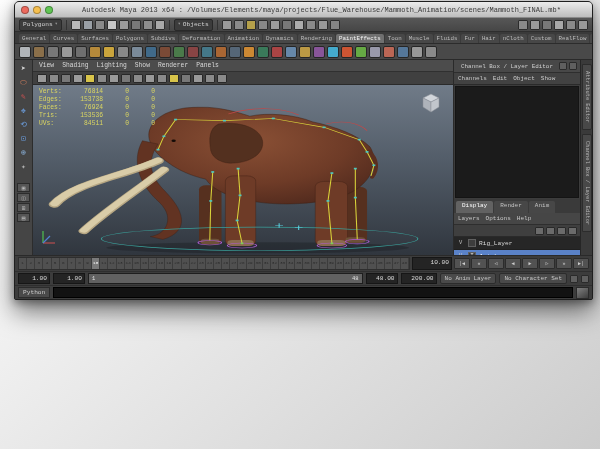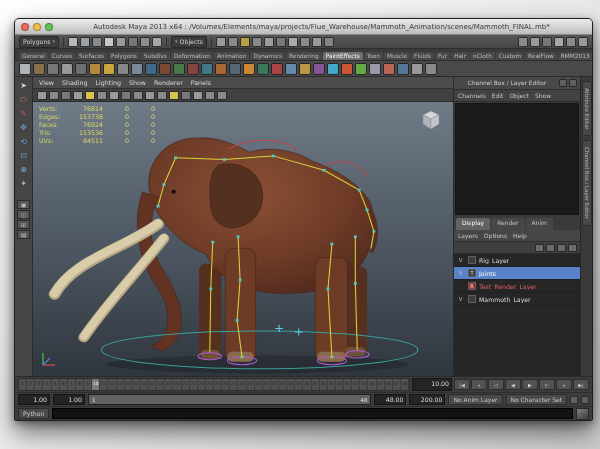--- a/index.html
+++ b/index.html
@@ -1,22 +1,22 @@
 <!DOCTYPE html>
 <html><head>
 <meta charset="utf-8">
 <style>
   html,body{margin:0;padding:0;}
   .page{width:600px;height:449px;position:relative;overflow:hidden;
         background:linear-gradient(140deg,#ffffff 0%,#f1f1f1 35%,#cccccc 100%);
         font-family:"DejaVu Sans","Liberation Sans",sans-serif;}
-  .window{position:absolute;left:14px;top:18px;width:579px;height:403px;background:#3f3f3f;
+  .window{position:absolute;left:14px;top:1px;width:579px;height:299px;background:#3f3f3f;
           border:1px solid #1f1f1f;border-radius:5px 5px 2px 2px;
           box-shadow:0 12px 24px rgba(0,0,0,.5),0 3px 8px rgba(0,0,0,.35);
-          display:flex;flex-direction:column;overflow:hidden;box-sizing:border-box;}
+          display:flex;flex-direction:column;overflow:hidden;box-sizing:border-box;font-family:Liberation Mono, monospace;}
   
   .titlebar{height:15px;flex:0 0 auto;background:linear-gradient(#ececec,#bdbdbd);
             display:flex;align-items:center;padding:0 6px;gap:4px;border-bottom:1px solid #8a8a8a;}
   .light{width:8px;height:8px;border-radius:50%;border:1px solid rgba(0,0,0,.3);box-sizing:border-box;}
   .title{flex:1;text-align:center;font-size:7px;color:#3a3a3a;white-space:nowrap;overflow:hidden;text-overflow:ellipsis;}
   
   .statusline{height:13px;flex:0 0 auto;background:linear-gradient(#575757,#464646);
               display:flex;align-items:center;gap:2px;padding:0 4px;border-bottom:1px solid #2e2e2e;}
   .dropdown{background:#3c3c3c;border:1px solid #282828;color:#d0d0d0;font-size:6.2px;height:10px;
             line-height:9px;padding:0 3px;border-radius:2px;display:flex;align-items:center;gap:2px;white-space:nowrap;}

